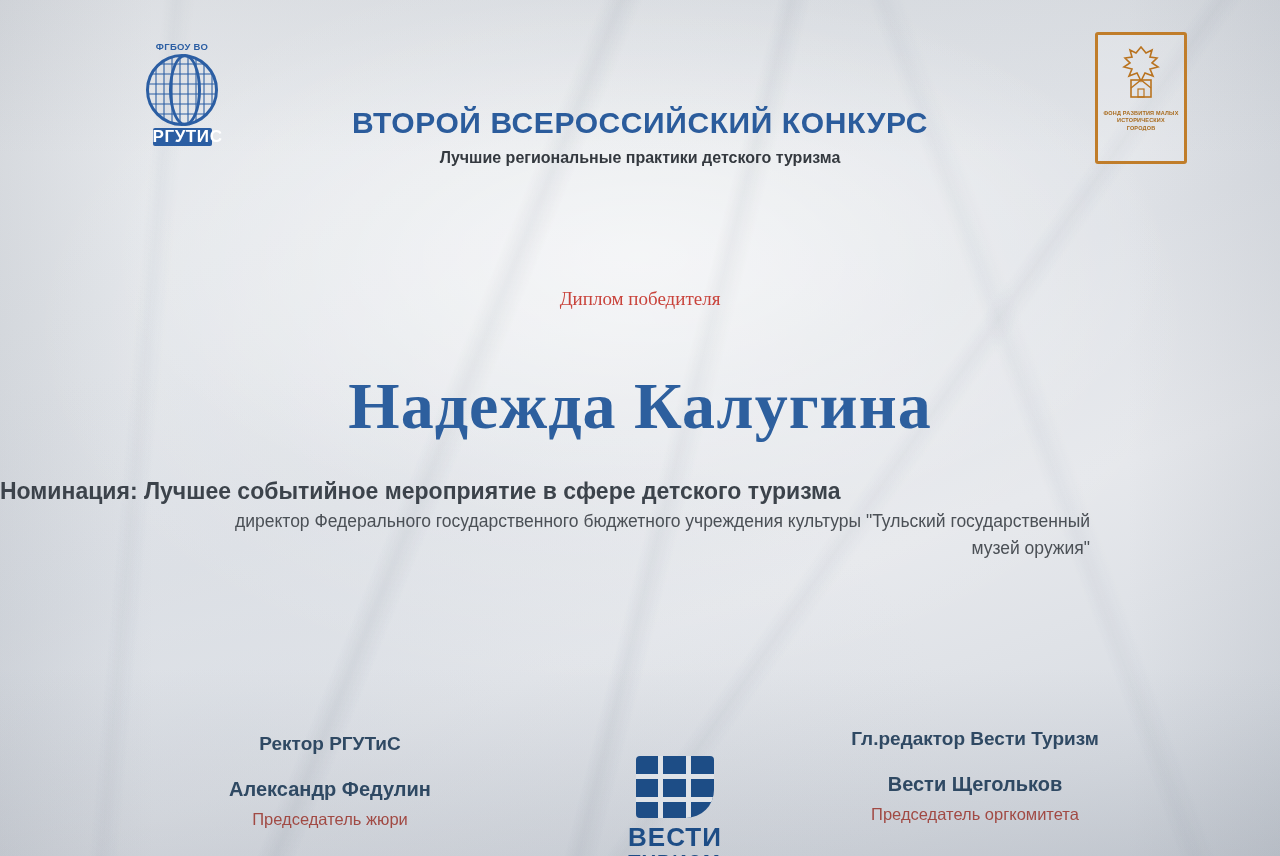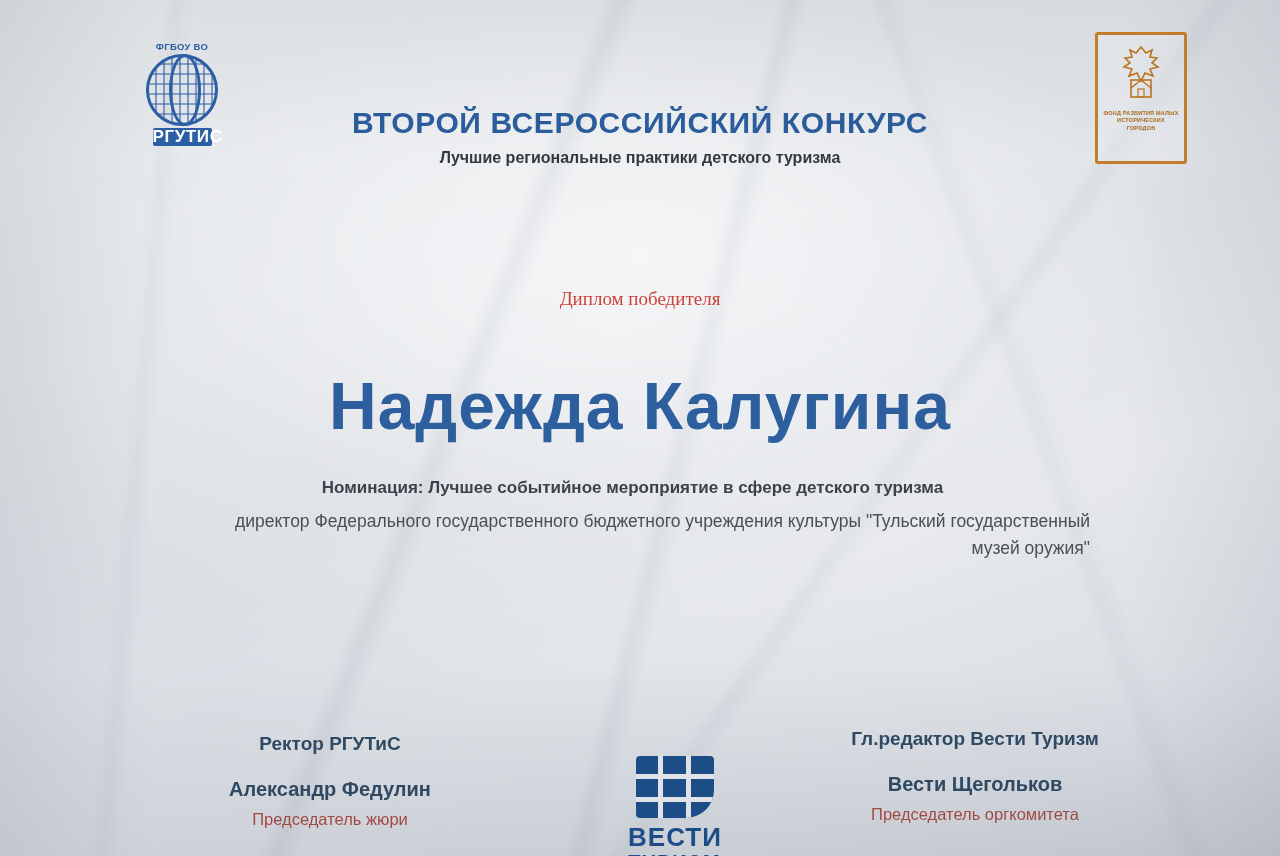--- a/index.html
+++ b/index.html
@@ -156,32 +156,31 @@
     text-align: center;
     font-size: 19px;
     color: #c9443c;
     font-family: "Liberation Serif", serif;
   }
   .winner-name {
     position: absolute;
     left: 0; right: 0;
     top: 368px;
     text-align: center;
-    font-family: Liberation Sans, sans-serif;
+    font-family: Liberation Serif, serif;
     font-weight: bold;
     font-size: 66px;
     letter-spacing: 1px;
     color: #2d5f9e;
   }
   .nomination {
     position: absolute;
     left: 0; right: 15px;
     top: 478px;
-    text-align: center;
-    font-size: 17px;
+    font-size: 23px;
     font-weight: bold;
     color: #3c434b;
   }
   .position {
     position: absolute;
     left: 190px;
     right: 190px;
     top: 508px;
     text-align: right;
     font-size: 17.5px;

